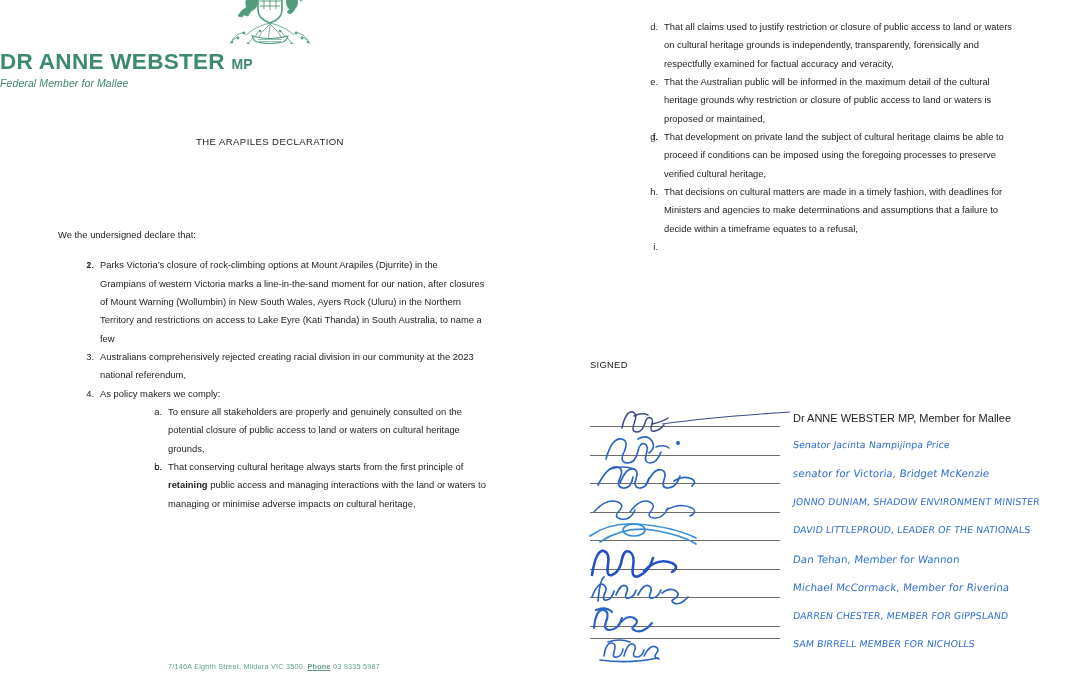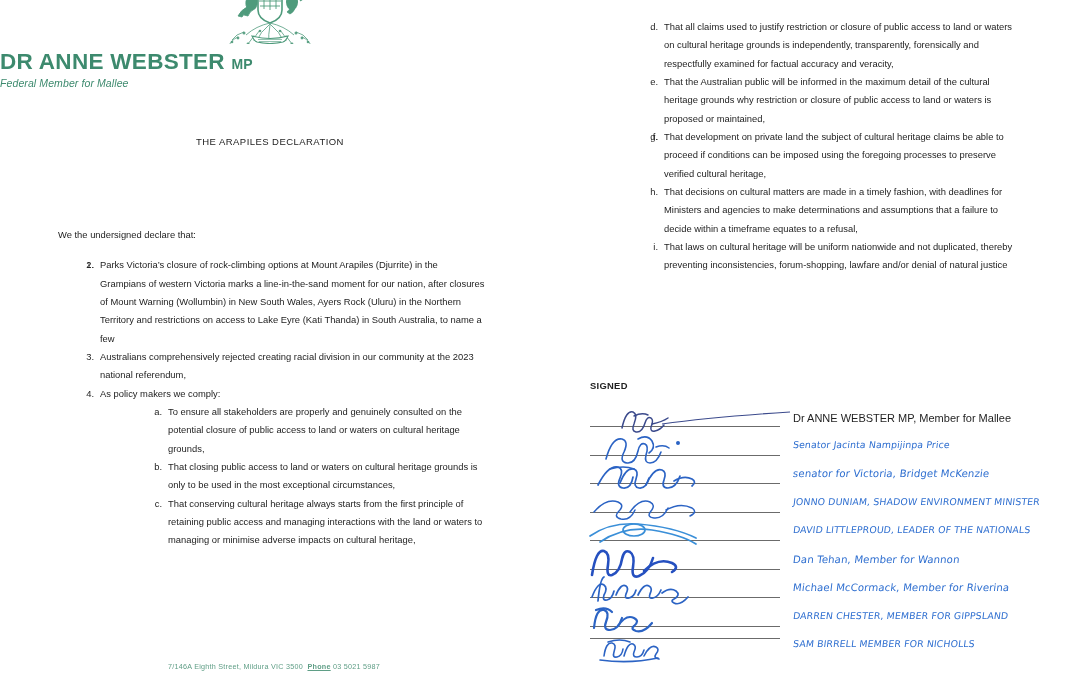--- a/index.html
+++ b/index.html
@@ -115,31 +115,30 @@
     left: 14px;
     top: 0;
     width: 20px;
     text-align: right;
   }
   .sub-wrap { margin-left: 28px; }
 
   .col-right ol.alpha > li { padding-left: 36px; }
   .col-right ol.alpha > li > .mark { left: 10px; }
 
-  b, .bold { font-weight: normal; }
+  b, .bold { font-weight: bold; }
 
   
   .signed-label {
     position: absolute;
     left: 590px;
-    top: 380px;
+    top: 359px;
     font-size: 9.4px;
     letter-spacing: 0.3px;
     color: #222;
-    font-weight: bold;
   }
 
   .sign-area {
     position: absolute;
     left: 590px;
     top: 404px;
     width: 470px;
     height: 250px;
   }
 
@@ -294,21 +293,20 @@
         <span>As policy makers we comply:</span>
 
         <div class="sub-wrap">
           <ol class="alpha">
             <li>
               <span class="mark">a.</span>
               <span>To ensure all stakeholders are properly and genuinely consulted on the potential closure of public access to land or waters on cultural heritage grounds,</span>
             </li>
             <li>
               <span class="mark">b.</span>
-              <span>That closing public access to land or waters on cultural heritage grounds is only to be used in the most exceptional circumstances,</span>
             </li>
             <li>
               <span class="mark">c.</span>
               <span>That conserving cultural heritage always starts from the first principle of </span><b>retaining</b><span> public access and managing interactions with the land or waters to managing or minimise adverse impacts on cultural heritage,</span>
             </li>
           </ol>
         </div>
       </li>
     </ol>
   </div>
@@ -329,21 +327,20 @@
       <li>
         <span class="mark">g.</span>
         <span>That development on private land the subject of cultural heritage claims be able to proceed if conditions can be imposed using the foregoing processes to preserve verified cultural heritage,</span>
       </li>
       <li>
         <span class="mark">h.</span>
         <span>That decisions on cultural matters are made in a timely fashion, with deadlines for Ministers and agencies to make determinations and assumptions that a failure to decide within a timeframe equates to a refusal,</span>
       </li>
       <li>
         <span class="mark">i.</span>
-        <span>That laws on cultural heritage will be uniform nationwide and not duplicated, thereby preventing inconsistencies, forum-shopping, lawfare and/or denial of natural justice</span>
       </li>
     </ol>
   </div>
 
   <div class="signed-label">SIGNED</div>
 
   <div class="sign-area">
 
     <div class="sig-row">
       <div class="sig-line"></div>
@@ -456,16 +453,16 @@
           <path d="M18 10 q12 -4 22 0"></path>
           <path d="M10 28 q30 4 58 -2"></path>
         </g>
       </svg>
       <div class="sig-name hand caps">SAM BIRRELL MEMBER FOR NICHOLLS</div>
     </div>
 
   </div>
 
   <div class="footer">
-    <span>7/146A Eighth Street, Mildura VIC 3500</span>&nbsp;&nbsp;<span class="ph">Phone</span> <span>03 5021 5987</span>
+    <span>7/146A Eighth Street, Mildura VIC 3500</span>&nbsp;&nbsp;<span class="ph">Phone</span> <span>03 9335 5987</span>
   </div>
 
 </div>
 
 </body></html>

